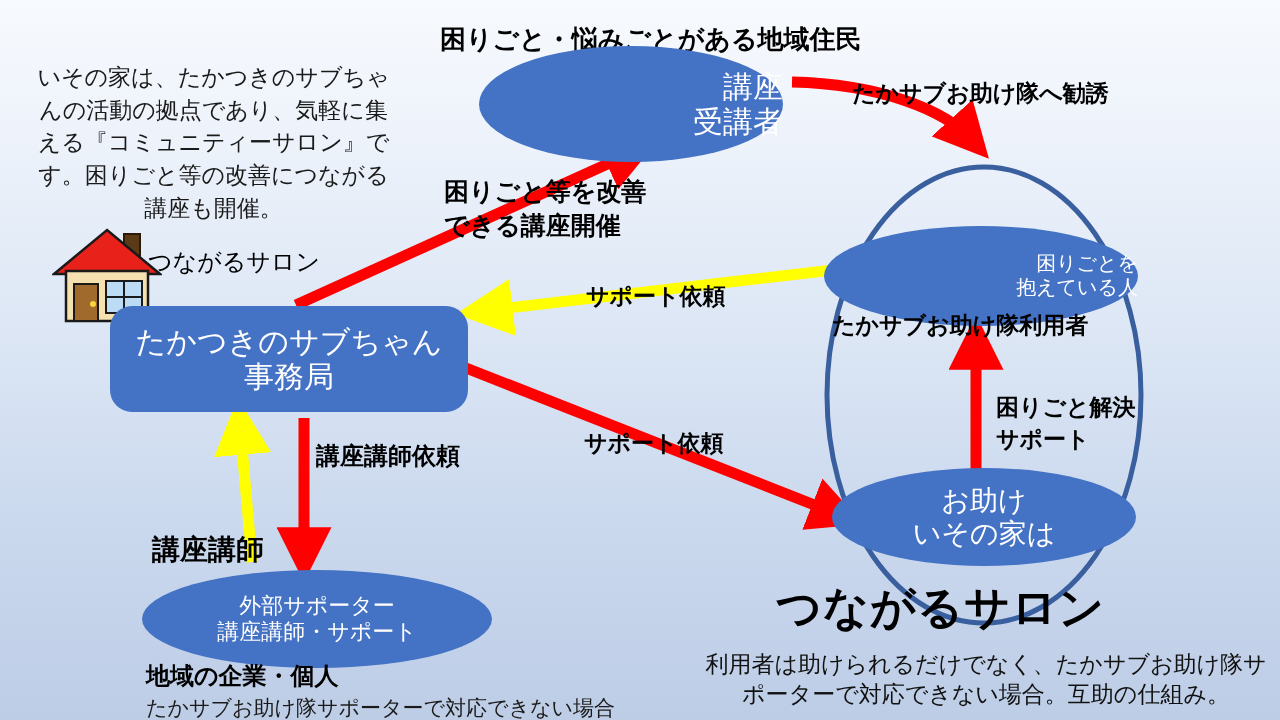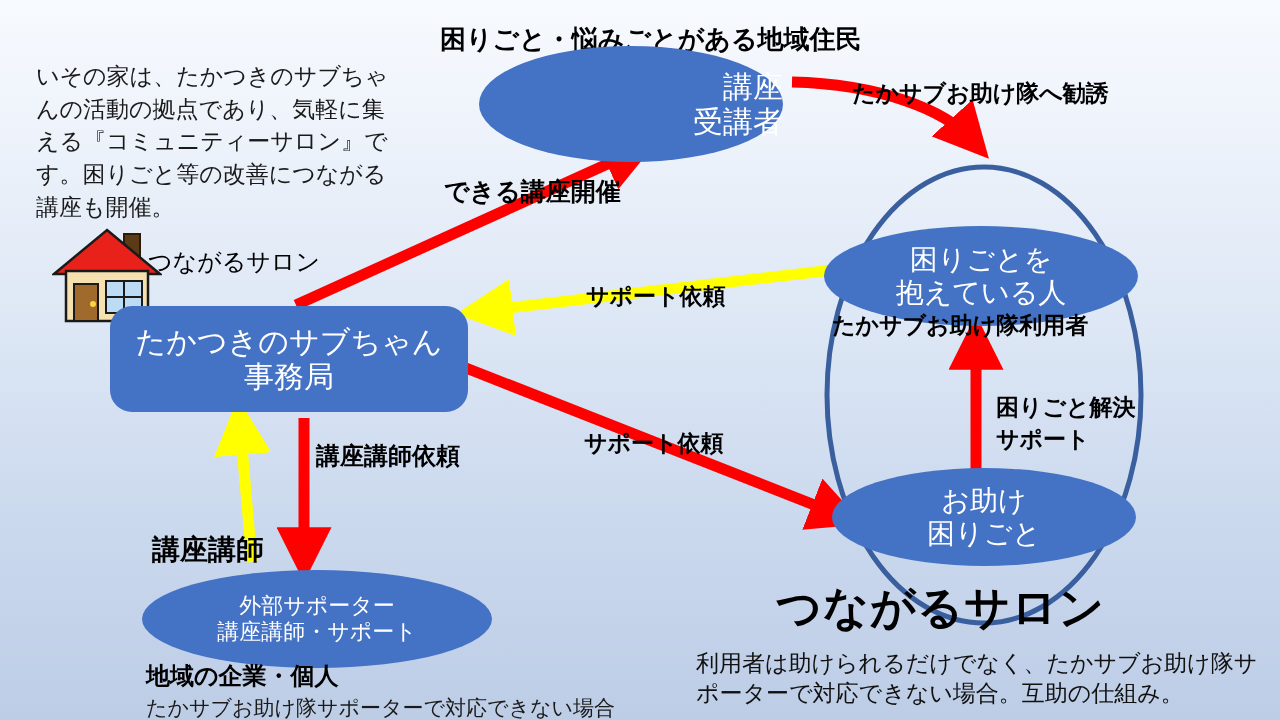--- a/index.html
+++ b/index.html
@@ -15,26 +15,26 @@
 
   
   .node{position:absolute;display:flex;flex-direction:column;align-items:center;
         justify-content:center;color:#ffffff;text-align:center;line-height:1.18;}
   .ellipse{background:#4472c4;border-radius:50%;}
   .rrect{background:#4472c4;border-radius:22px;}
 
   #node-jukousha{left:479px;top:46px;width:304px;height:116px;font-size:30px;align-items:flex-end;}
   #node-jimukyoku{left:110px;top:306px;width:358px;height:106px;font-size:30px;}
   #node-gaibu{left:142px;top:570px;width:350px;height:98px;font-size:22px;}
-  #node-komari{left:824px;top:226px;width:314px;height:100px;font-size:28px;}
+  #node-komari{left:824px;top:226px;width:314px;height:100px;font-size:20px;align-items:flex-end;}
   #node-otasuke{left:832px;top:468px;width:304px;height:98px;font-size:28px;}
 
   
   .txt{position:absolute;color:#000;}
-  .body-serif{font-family:Liberation Mono, monospace;}
+  .body-serif{font-family:Liberation Serif, serif;text-align:center;}
 
   #desc-isonoie{left:36px;top:62px;width:355px;font-size:23px;line-height:1.42;color:#1a1a1a;}
   #label-salon{left:148px;top:246px;font-size:24px;font-weight:normal;line-height:1.35;}
   #title-jukousha{left:440px;top:22px;font-size:26px;font-weight:bold;}
   #label-kanyuu{left:852px;top:78px;font-size:23px;font-weight:bold;}
   #label-kaisai{left:444px;top:175px;font-size:25px;font-weight:bold;line-height:1.36;}
   #label-support-irai-1{left:586px;top:281px;font-size:23px;font-weight:bold;}
   #label-riyousha{left:832px;top:310px;font-size:23px;font-weight:bold;}
   #label-kaiketsu{left:996px;top:392px;font-size:23px;font-weight:bold;line-height:1.38;}
   #label-support-irai-2{left:584px;top:428px;font-size:23px;font-weight:bold;}
@@ -116,26 +116,27 @@
   <div class="txt" id="note-gaibu">たかサブお助け隊サポーターで対応できない場合</div>
 
   <div class="node ellipse" id="node-komari">
     <div>困りごとを</div>
     <div>抱えている人</div>
   </div>
   <div class="txt" id="label-riyousha">たかサブお助け隊利用者</div>
 
   <div class="node ellipse" id="node-otasuke">
     <div>お助け</div>
-    <div>困りごと</div>
+    <div>いその家は</div>
   </div>
 
   <div class="txt" id="label-kanyuu">たかサブお助け隊へ勧誘</div>
 
   <div class="txt" id="label-kaisai">
+    <div>困りごと等を改善</div>
     <div>できる講座開催</div>
   </div>
 
   <div class="txt" id="label-support-irai-1">サポート依頼</div>
 
   <div class="txt" id="label-support-irai-2">サポート依頼</div>
 
   <div class="txt" id="label-kaiketsu">
     <div>困りごと解決</div>
     <div>サポート</div>

